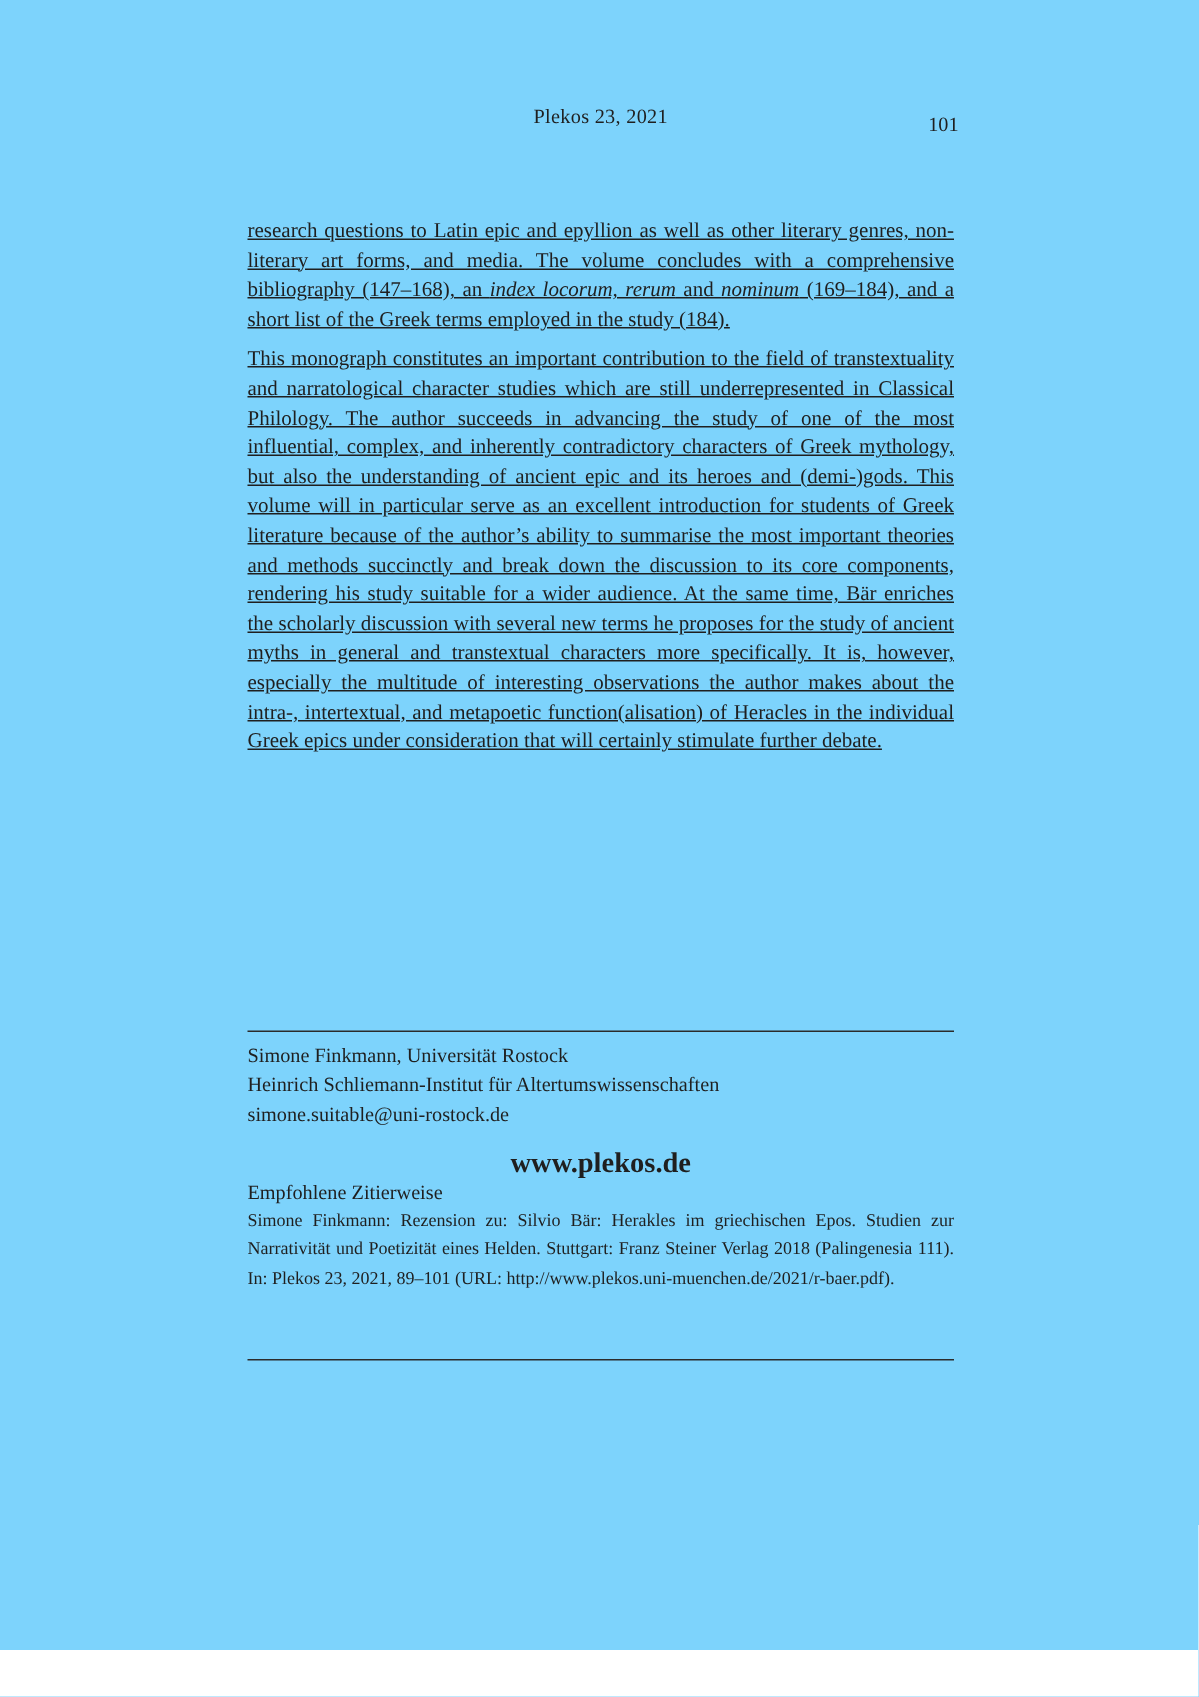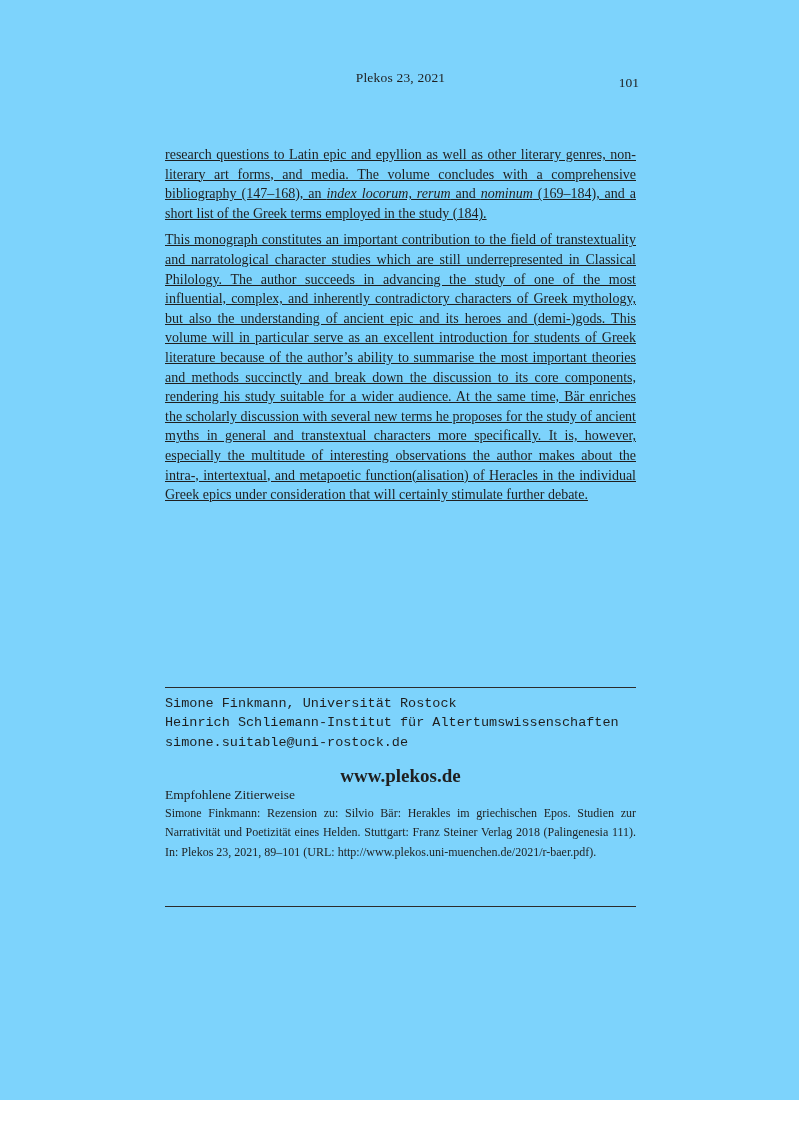--- a/index.html
+++ b/index.html
@@ -51,21 +51,20 @@
   .rule-top { top: 687px; }
   .rule-bottom { top: 906px; }
   .author-block {
     position: absolute;
     top: 694px;
     left: 165px;
     width: 471px;
     font-size: 13.5px;
     line-height: 19.3px;
     text-align: left;
-    font-family: Liberation Mono, monospace;
   }
   .website-line {
     position: absolute;
     top: 765px;
     left: 165px;
     width: 471px;
     text-align: center;
     font-size: 19px;
     font-weight: bold;
   }

